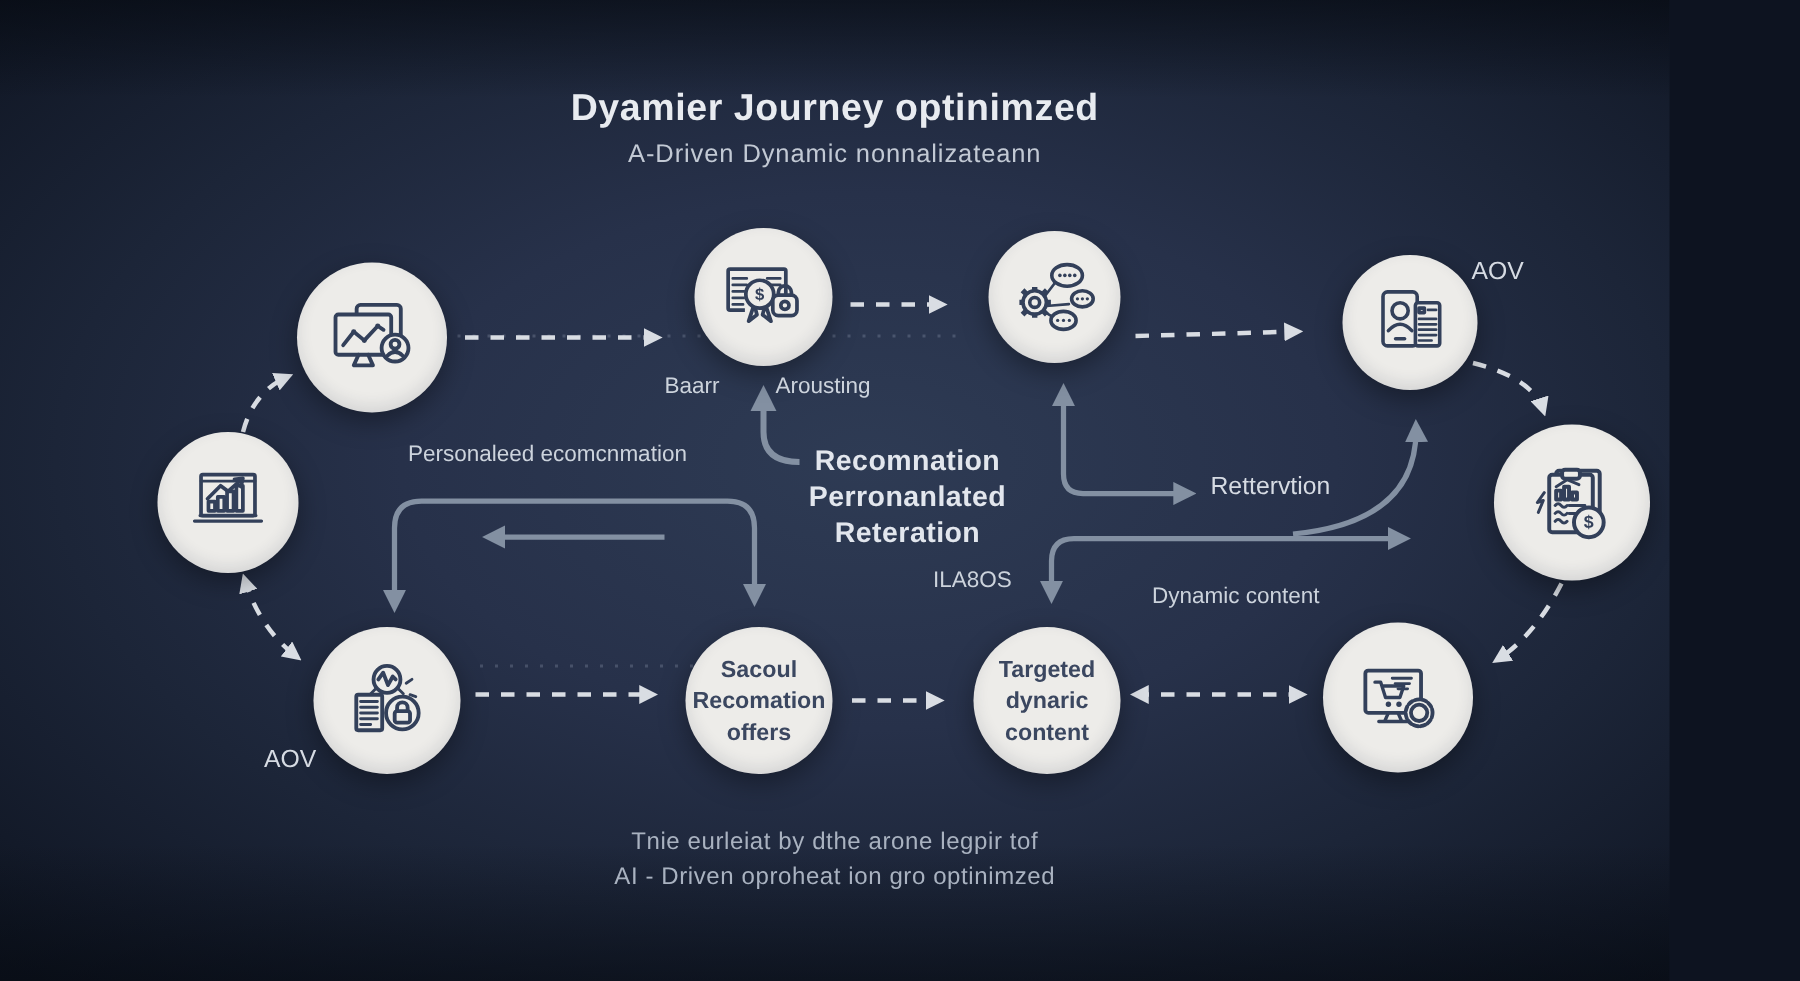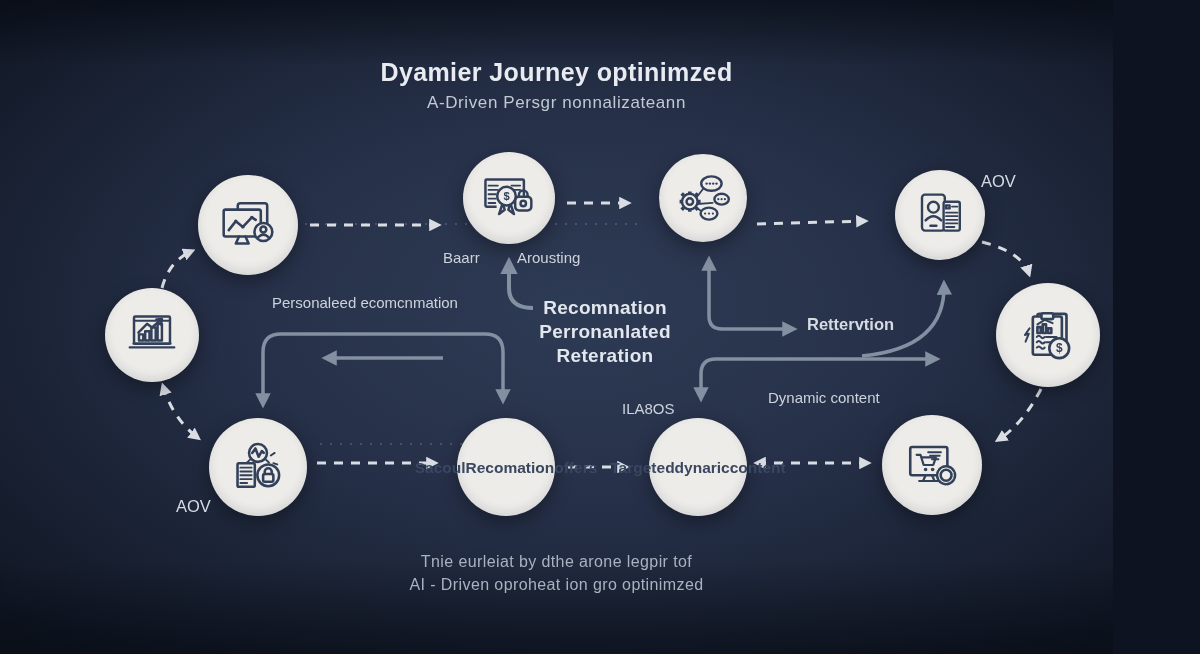--- a/index.html
+++ b/index.html
@@ -14,21 +14,21 @@
   .node{
     position:absolute;border-radius:50%;background:#edece9;
     display:flex;align-items:center;justify-content:center;
     box-shadow:0 6px 18px rgba(0,0,0,.35), inset 0 -4px 10px rgba(40,50,75,.12);
   }
   .node svg{display:block;}
   .ic{stroke:#33405a;fill:none;stroke-width:4;stroke-linecap:round;stroke-linejoin:round;}
   .ic .f{fill:#edece9;}
   .ic .d{fill:#33405a;stroke:none;}
   .ic text{fill:#33405a;stroke:none;font-weight:bold;font-family:"Liberation Sans",sans-serif;}
-  .node-text{gap:0;text-align:center;}
+  .node-text{flex-direction:column;gap:0;text-align:center;}
   .node-text span{display:block;font-size:15.5px;line-height:21px;font-weight:600;color:#3b4760;}
   .lbl{position:absolute;color:#ccd3dc;font-size:15px;white-space:nowrap;}
   .lbl-md{font-size:16.5px;color:#d6dbe3;}
   .center-note{position:absolute;text-align:center;font-weight:700;font-size:19px;line-height:24px;color:#e2e6ed;letter-spacing:.3px;}
   .header{position:absolute;left:0;top:58px;width:100%;text-align:center;}
   .header .title{font-size:25px;font-weight:700;color:#e8ebf0;letter-spacing:.4px;}
   .header .subtitle{margin-top:6px;font-size:17px;font-weight:400;color:#c2c9d4;letter-spacing:.6px;}
   .footer{position:absolute;left:0;top:550px;width:100%;text-align:center;color:#a9b2c0;}
   .footer div{font-size:16px;line-height:23px;letter-spacing:.4px;}
 </style>
@@ -70,21 +70,21 @@
       <path d="M317 463 H435" marker-end="url(#aD)"></path>
       <path d="M568 467 H626" marker-end="url(#aD)"></path>
       <path d="M757 463 H868" marker-start="url(#aD)" marker-end="url(#aD)"></path>
       <path d="M982 242 Q1022 252 1029 274" marker-end="url(#aD)"></path>
       <path d="M1041 389 Q1023 424 998 440" marker-end="url(#aD)"></path>
     </g>
   </svg>
 
   <div class="header">
     <div class="title">Dyamier Journey optinimzed</div>
-    <div class="subtitle">A-Driven Persgr nonnalizateann</div>
+    <div class="subtitle">A-Driven Dynamic nonnalizateann</div>
   </div>
 
   <div class="node" style="left:198px;top:175px;width:100px;height:100px">
     <svg class="ic" width="64" height="64" viewBox="0 0 100 100">
       <rect x="34" y="16" width="46" height="36" rx="4"></rect>
       <rect class="f" x="12" y="26" width="58" height="42" rx="3"></rect>
       <polyline points="20,58 31,44 42,53 56,38 62,42"></polyline>
       <circle class="d" cx="31" cy="44" r="2.6"></circle>
         <circle class="d" cx="42" cy="53" r="2.6"></circle>
         <circle class="d" cx="56" cy="38" r="2.6"></circle>
@@ -218,22 +218,22 @@
   <div class="lbl" style="left:272px;top:294px">Personaleed ecomcnmation</div>
   <div class="lbl" style="left:443px;top:249px">Baarr</div>
   <div class="lbl" style="left:517px;top:249px">Arousting</div>
 
   <div class="center-note" style="left:505px;top:296px;width:200px">
     <div>Recomnation</div>
     <div>Perronanlated</div>
     <div>Reteration</div>
   </div>
 
-  <div class="lbl lbl-md" style="left:807px;top:315px;font-weight:700">Rettervtion</div>
-  <div class="lbl" style="left:622px;top:400px">ILA8OS</div>
+  <div class="lbl lbl-md" style="left:807px;top:315px;font-weight:400">Rettervtion</div>
+  <div class="lbl" style="left:622px;top:378px">ILA8OS</div>
   <div class="lbl" style="left:768px;top:389px">Dynamic content</div>
   <div class="lbl lbl-md" style="left:981px;top:172px">AOV</div>
   <div class="lbl lbl-md" style="left:176px;top:497px">AOV</div>
 
   <div class="footer">
     <div>Tnie eurleiat by dthe arone legpir tof</div>
     <div>AI - Driven oproheat ion gro optinimzed</div>
   </div>
 
 </div>

